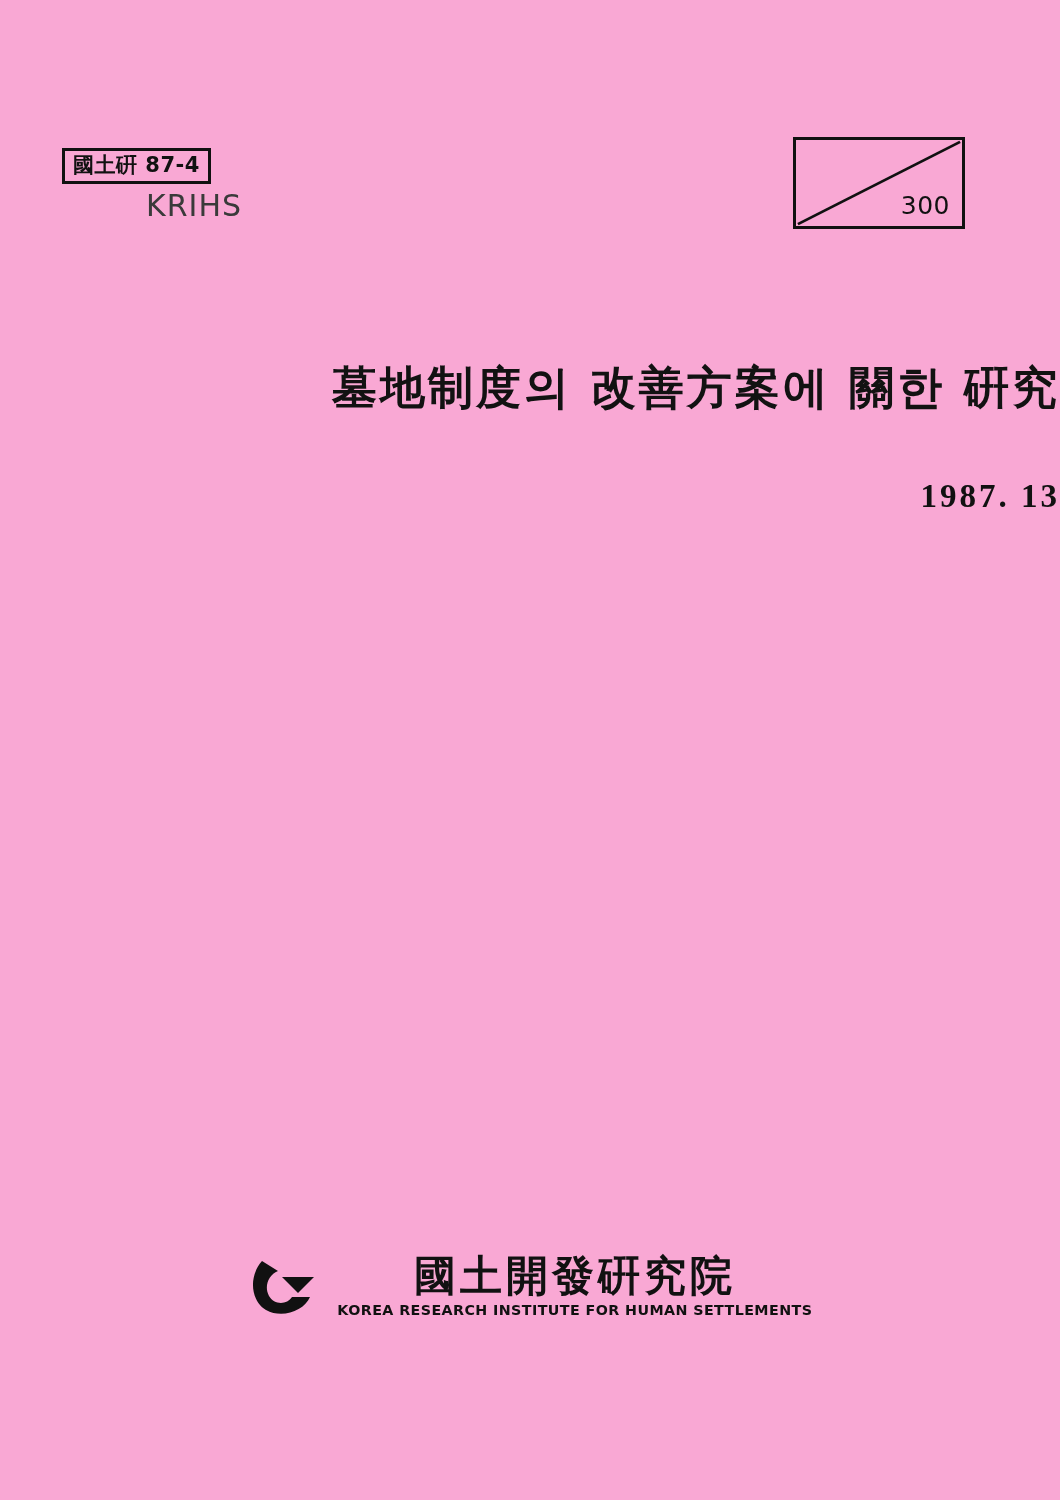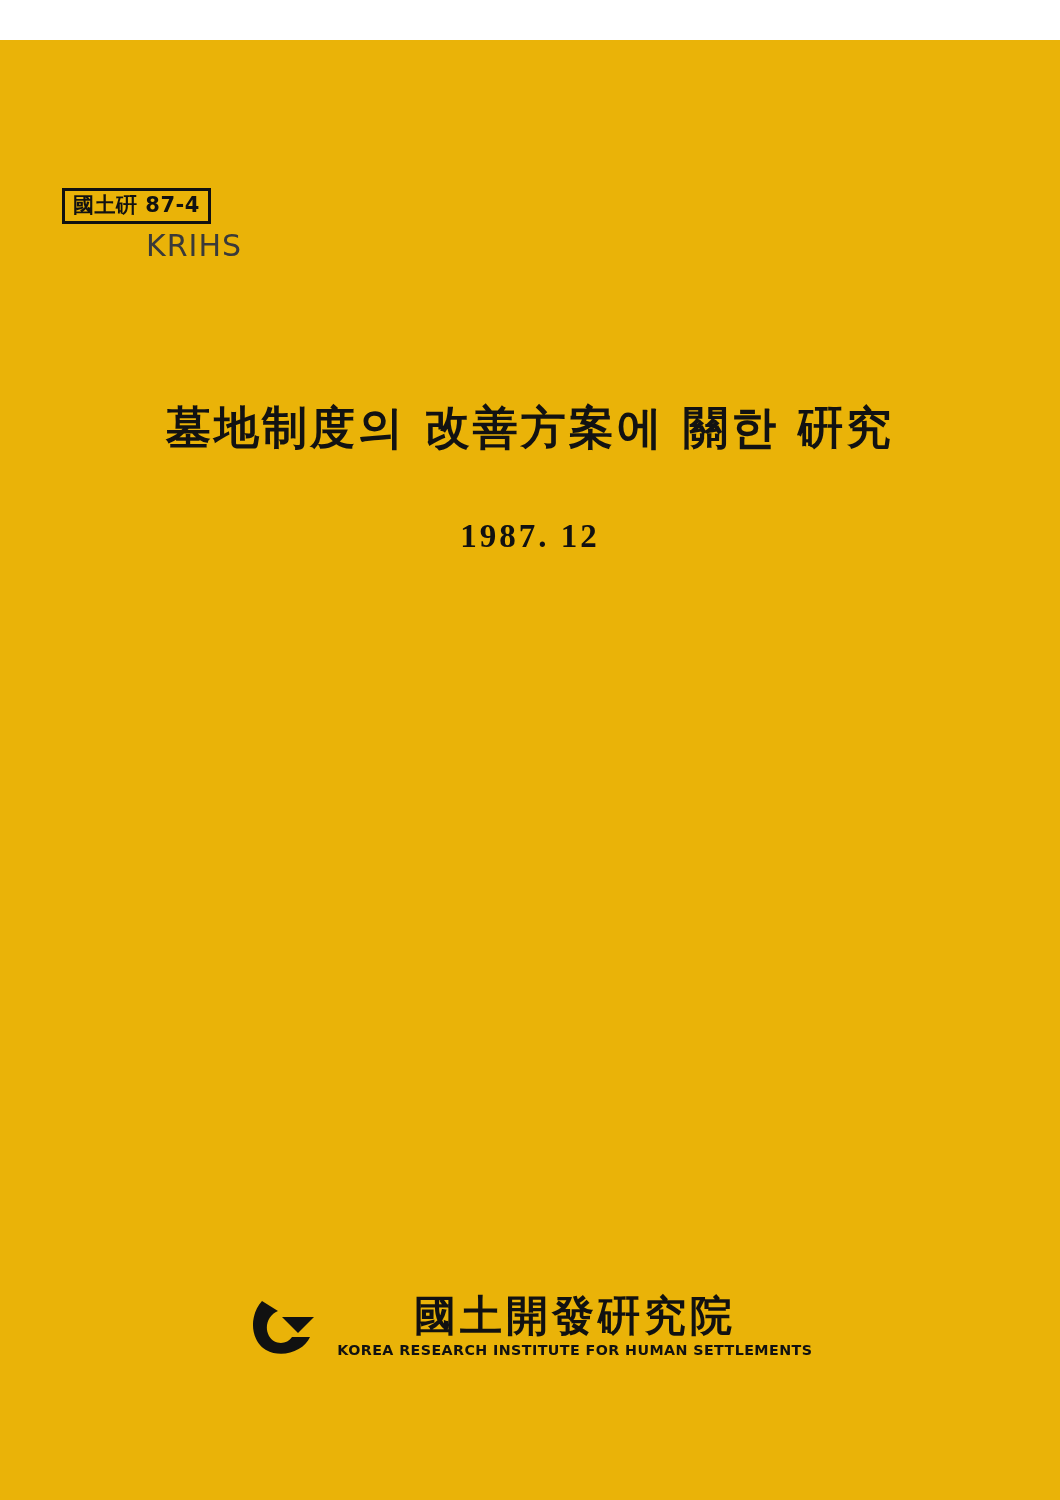--- a/index.html
+++ b/index.html
@@ -12,22 +12,21 @@
     height: 1500px;
     position: relative;
     font-family: "Liberation Serif", serif;
     color: #111111;
     overflow: hidden;
   }
 
   .page {
     position: absolute;
     inset: 0;
-    background: #eab308;
-    margin-top: 40px;
+    background: #f9a8d4;
   }
 
   
   .report-id-block {
     position: absolute;
     left: 62px;
     top: 148px;
     width: 180px;
   }
   .report-id-box {
@@ -76,21 +75,21 @@
     font-size: 25px;
     letter-spacing: 0.5px;
   }
 
   
   .title-block {
     position: absolute;
     left: 0;
     right: 0;
     top: 360px;
-    text-align: center;
+    text-align: right;
   }
   .title-ko {
     font-family: "DejaVu Serif", serif;
     font-size: 45px;
     font-weight: bold;
     letter-spacing: 3px;
     line-height: 1.25;
     color: #121212;
   }
   .title-en {
@@ -155,24 +154,30 @@
 </head>
 <body>
 
 <div class="page">
 
   <div class="report-id-block">
     <div class="report-id-box">國土硏 87-4</div>
     <div class="krihs-acronym">KRIHS</div>
   </div>
 
+  <div class="class-box">
+    <svg viewBox="0 0 172 92" preserveAspectRatio="none">
+      <line x1="2" y1="90" x2="170" y2="2" stroke="#111111" stroke-width="3"></line>
+    </svg>
+    <span class="class-number">300</span>
+  </div>
 
   <div class="title-block">
     <div class="title-ko">墓地制度의 改善方案에 關한 硏究</div>
-    <div class="pub-date">1987.  12</div>
+    <div class="pub-date">1987.  13</div>
   </div>
 
   <div class="publisher">
     <div class="logo-mark">
       <svg viewBox="0 0 76 62">
         <path d="M10 6 C-4 22 -1 46 14 55 C30 64 52 56 58 42 L40 42 C35 50 22 50 17 41 C12 32 16 20 26 16 Z" fill="#111111"></path>
         <path d="M30 22 L62 22 L46 38 Z" fill="#111111"></path>
       </svg>
     </div>
     <div class="publisher-text">

